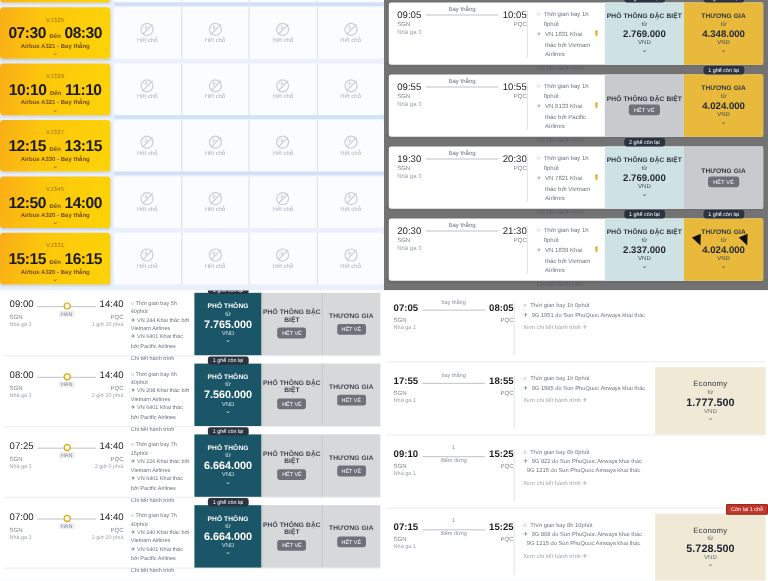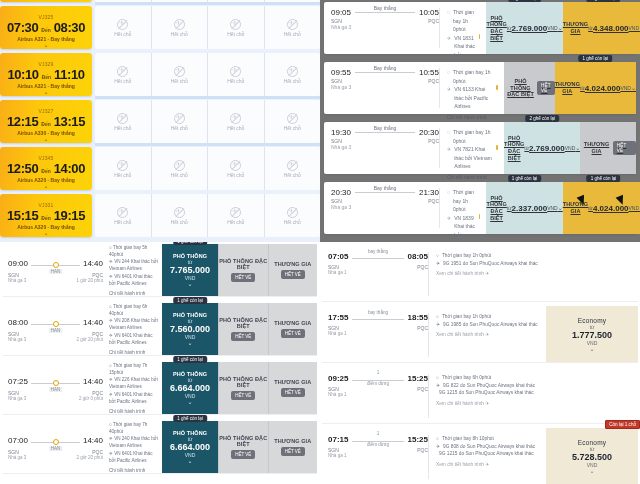--- a/index.html
+++ b/index.html
@@ -73,22 +73,22 @@
                font-size:5px; color:#6b7280; white-space:nowrap; }
   .va-sub { display:flex; justify-content:space-between; font-size:5px; color:#7b808b; margin-top:1px; }
   .va-sub2 { font-size:5px; color:#9aa0aa; margin-top:0px; }
   .va-info { flex:1; border-left:1px solid #e3e6eb; padding-left:7px; }
   .va-i { font-size:5px; color:#6b7280; line-height:1.7; display:flex; gap:3px; align-items:flex-start; }
   .va-i .dot { color:#9aa0aa; }
   .va-link { font-size:5px; color:#565b65; margin-top:3px; }
   .va-bagicon { display:inline-block; width:5px; height:5px; background:#e3b23c; border-radius:1px; }
 
   .va-fares { display:flex; flex:0 0 132px; }
-  .va-fare { flex:1; display:flex; flex-direction:row; align-items:center;
-             justify-content:center; position:relative; gap:0px;text-decoration:underline; }
+  .va-fare { flex:1; display:flex; flex-direction:column; align-items:center;
+             justify-content:center; position:relative; gap:0px; }
   .va-fare.pteal { background:#cfe2e3; }
   .va-fare.pgrey { background:#c9cacd; }
   .va-fare.pgold { background:#e8b93a;justify-content:center; }
   .va-fname { font-size:5.5px; font-weight:bold; color:#2f3640; text-align:center;
               letter-spacing:.1px; line-height:1.2; }
   .va-tu { font-size:5px; color:#49505c; }
   .va-amt { font-size:8px; font-weight:bold; color:#1d2430; }
   .va-vnd { font-size:5px; color:#49505c; }
   .va-fcaret { font-size:6px; color:#4a5160; line-height:1; }
   .va-sold { background:#6e7179; color:#fff; font-size:4.5px; padding:2px 4px;
@@ -97,21 +97,21 @@
                background:#2b3340; color:#fff; font-size:4.5px; padding:1px 4px;
                border-radius:2px; white-space:nowrap; z-index:4; }
   .cursor { position:absolute; width:0;height:0;
             border-left:4px solid transparent; border-right:4px solid transparent;
             border-top:9px solid #111; transform:rotate(-22deg); z-index:9; }
 
   
   .bl-wrap { position:relative; width:320px; height:242px; background:#fff; padding:2px 3px; }
   .bl-row { position:relative; display:flex; background:#fff; height:53px;
             margin-bottom:6px; border-bottom:1px solid #eceef1; }
-  .bl-left { flex:1; display:flex; padding:5px 4px 4px 5px;align-items:center; }
+  .bl-left { flex:1; display:flex; padding:5px 4px 4px 5px; }
   .bl-seg { width:95px; flex:0 0 95px; }
   .bl-segtop { display:flex; align-items:center; }
   .bl-t { font-size:8px; color:#1d1d1d; }
   .bl-mid { flex:1; position:relative; margin:0 3px; }
   .bl-mid .bar { height:1px; background:#c9ccd3; margin-top:4px; }
   .bl-stopdot { position:absolute; left:50%; top:1px; transform:translateX(-50%);
                 width:6px;height:6px;border:1px solid #e0a800;border-radius:50%;
                 background:#fff; }
   .bl-stoplbl { position:absolute; left:50%; top:8px; transform:translateX(-50%);
                 font-size:4.5px; color:#8a8f99; background:#eceef1; padding:0 2px; }
@@ -320,21 +320,21 @@
               </div>
             </div>
             <div class="vj-band" style="top: -4px;"></div>
           </div>
           <div class="vj-row">
             <div class="vj-flight">
               <div class="vj-code">VJ331</div>
               <div class="vj-times">
                 <span class="vj-time">15:15</span>
                 <span class="vj-den">Đến</span>
-                <span class="vj-time">19:15</span>
+                <span class="vj-time">16:15</span>
               </div>
               <div class="vj-aircraft">Airbus A320 - Bay thẳng</div>
               <div class="vj-caret">⌄</div>
             </div>
             <div class="vj-cells">
               <div class="vj-cell">
                 <div class="soldicon"></div>
                 <div class="soldtxt">Hết chỗ</div>
               </div>
               <div class="vj-cell">
@@ -810,21 +810,21 @@
               <div class="br-tu">từ</div>
               <div class="br-amt">1.777.500</div>
               <div class="br-vnd">VND</div>
               <div class="br-caret">⌄</div>
             </div>
           </div>
           <div class="br-row">
             <div class="br-left">
               <div class="br-seg">
                 <div class="br-segtop">
-                  <span class="br-t">09:25</span>
+                  <span class="br-t">09:10</span>
                   <div class="br-mid">
                     <div class="br-stopn">1</div>
                     <div class="bar"></div>
                     <div class="br-lbl" style="top: 5px;">điểm dừng</div>
                   </div>
                   <span class="br-t">15:25</span>
                 </div>
                 <div class="br-sub">
                   <span>SGN</span>
                   <span>PQC</span>

